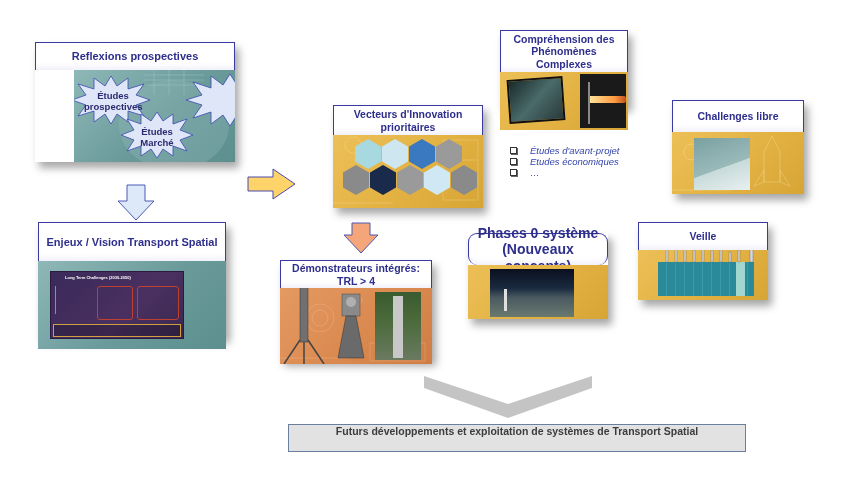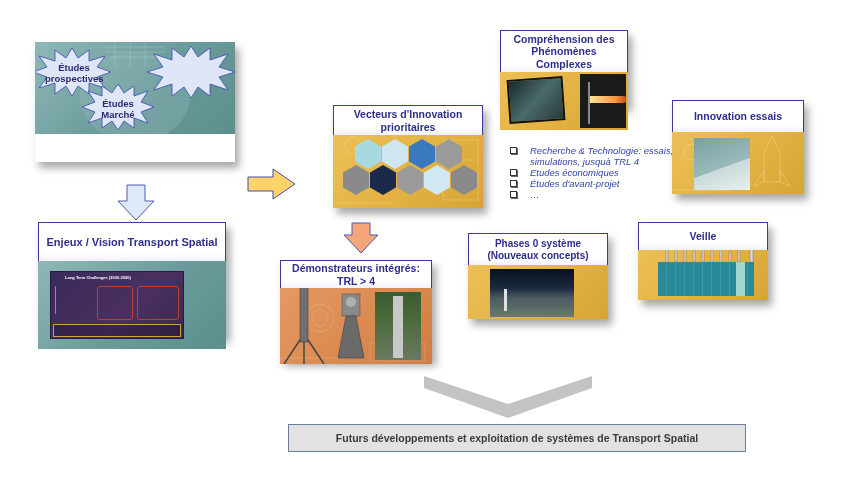--- a/index.html
+++ b/index.html
@@ -19,30 +19,31 @@
   .star-text { position: absolute; font-size: 9.5px; font-weight: bold; color: #2a2a70;
                text-align: center; line-height: 1.15; }
   .arrow { position: absolute; }
   .bullets { position: absolute; left: 510px; top: 145px; font-size: 9.5px; color: #3344aa;
              font-style: italic; list-style: none; line-height: 11px; }
   .bullets li { position: relative; padding-left: 20px; }
   .bullets li .box { position: absolute; left: 0; top: 2px; width: 7px; height: 7px;
                      border: 1px solid #333; background: #fff; box-shadow: 1px 1px 0 #666; }
   .footer-box { position: absolute; left: 288px; top: 424px; width: 458px; height: 28px;
                 background: #e2e2e2; border: 1px solid #6a7fa0; font-size: 10.5px; font-weight: bold;
-                color: #3c3c3c; display: flex; align-items: center; justify-content: center; }
+                color: #3c3c3c; display: flex; align-items: flex-start; justify-content: center; }
   .photo { position: absolute; }
   .hex { position: absolute; width: 26px; height: 30px;
          clip-path: polygon(50% 0, 100% 25%, 100% 75%, 50% 100%, 0 75%, 0 25%); }
 </style>
 </head>
 <body>
 
 <div class="card" style="left:35px; top:42px; width:200px; height:120px;">
-  <div class="card-body teal" style="height:92px;">
+  <div class="card-title" style="height:28px; font-size:11px;">Reflexions prospectives</div>
+  <div class="card-body teal" style="height:92px;margin-left:39px;">
     <svg class="blueprint" width="200" height="92" viewBox="0 0 200 92">
       <ellipse cx="100" cy="55" rx="55" ry="45" fill="#a8c8c8" opacity="0.5"></ellipse>
       <g stroke="#d9ecec" stroke-width="0.6" opacity="0.8">
         <line x1="70" y1="5" x2="130" y2="5"></line>
           <line x1="70" y1="10" x2="130" y2="10"></line>
         <line x1="70" y1="15" x2="130" y2="15"></line>
           <line x1="80" y1="0" x2="80" y2="25"></line>
         <line x1="95" y1="0" x2="95" y2="25"></line>
           <line x1="110" y1="0" x2="110" y2="25"></line>
       </g>
@@ -150,44 +151,43 @@
   <div class="card-body gold" style="height:58px;">
     <div class="photo" style="left:8px; top:6px; width:56px; height:44px; background:linear-gradient(135deg,#1a2a2a,#4a6a6a 50%,#2a3a3a); transform:rotate(-4deg); border:2px solid #111;"></div>
     <div class="photo" style="left:80px; top:2px; width:46px; height:54px; background:#1a1a1a;">
       <div style="position:absolute; left:8px; top:22px; width:38px; height:7px; background:linear-gradient(90deg,#ffe8a0,#ff9a40 70%,#c05020); border-radius:2px;"></div>
       <div style="position:absolute; left:8px; top:8px; width:2px; height:42px; background:#888;"></div>
     </div>
   </div>
 </div>
 
 <div class="card" style="left:672px; top:100px; width:132px; height:94px;">
-  <div class="card-title" style="height:32px; font-size:10.5px;">Innovation essais</div>
+  <div class="card-title" style="height:32px; font-size:10.5px;">Challenges libre</div>
   <div class="card-body gold" style="height:62px;">
     <svg class="blueprint" width="132" height="62" viewBox="0 0 132 62">
       <g stroke="#fff3c8" stroke-width="0.6" fill="none">
           <polygon points="100,4 108,20 108,50 92,50 92,20"></polygon>
           <polygon points="92,38 82,54 92,50"></polygon>
           <polygon points="108,38 118,54 108,50"></polygon>
           <circle cx="20" cy="20" r="8"></circle>
           <line x1="0" y1="58" x2="60" y2="58"></line>
         </g>
     </svg>
     <div class="photo" style="left:22px; top:6px; width:56px; height:52px; background:linear-gradient(160deg,#7aa0a0 0%,#9ababa 55%,#c8dada 56%,#e8f0f0 100%);"></div>
   </div>
 </div>
 
 <ul class="bullets">
-  <li style="width:175px;"><span class="box"></span><span>Recherche &amp; Technologie: essais, simulations, jusquà TRL 4</span></li>
+  <li><span class="box"></span><span>Études d'avant-projet</span></li>
   <li><span class="box"></span><span>Etudes économiques</span></li>
-  <li><span class="box"></span><span>Études d'avant-projet</span></li>
   <li><span class="box"></span><span>…</span></li>
 </ul>
 
 <div class="card" style="left:468px; top:233px; width:140px; height:86px;">
-  <div class="card-title" style="height:32px; font-size:10px; flex-direction:column;">
+  <div class="card-title" style="height:32px; font-size:14px; flex-direction:column;border-radius:9px;">
     <span>Phases 0 système</span>
     <span>(Nouveaux concepts)</span>
   </div>
   <div class="card-body gold" style="height:54px;">
     <div class="photo" style="left:22px; top:4px; width:84px; height:48px; background:linear-gradient(180deg,#0a1020 0%,#1a2a40 40%,#4a5a60 60%,#6a7a70 100%);">
       <div style="position:absolute; left:14px; top:20px; width:3px; height:22px; background:#e0e0e0;"></div>
     </div>
   </div>
 </div>
 

